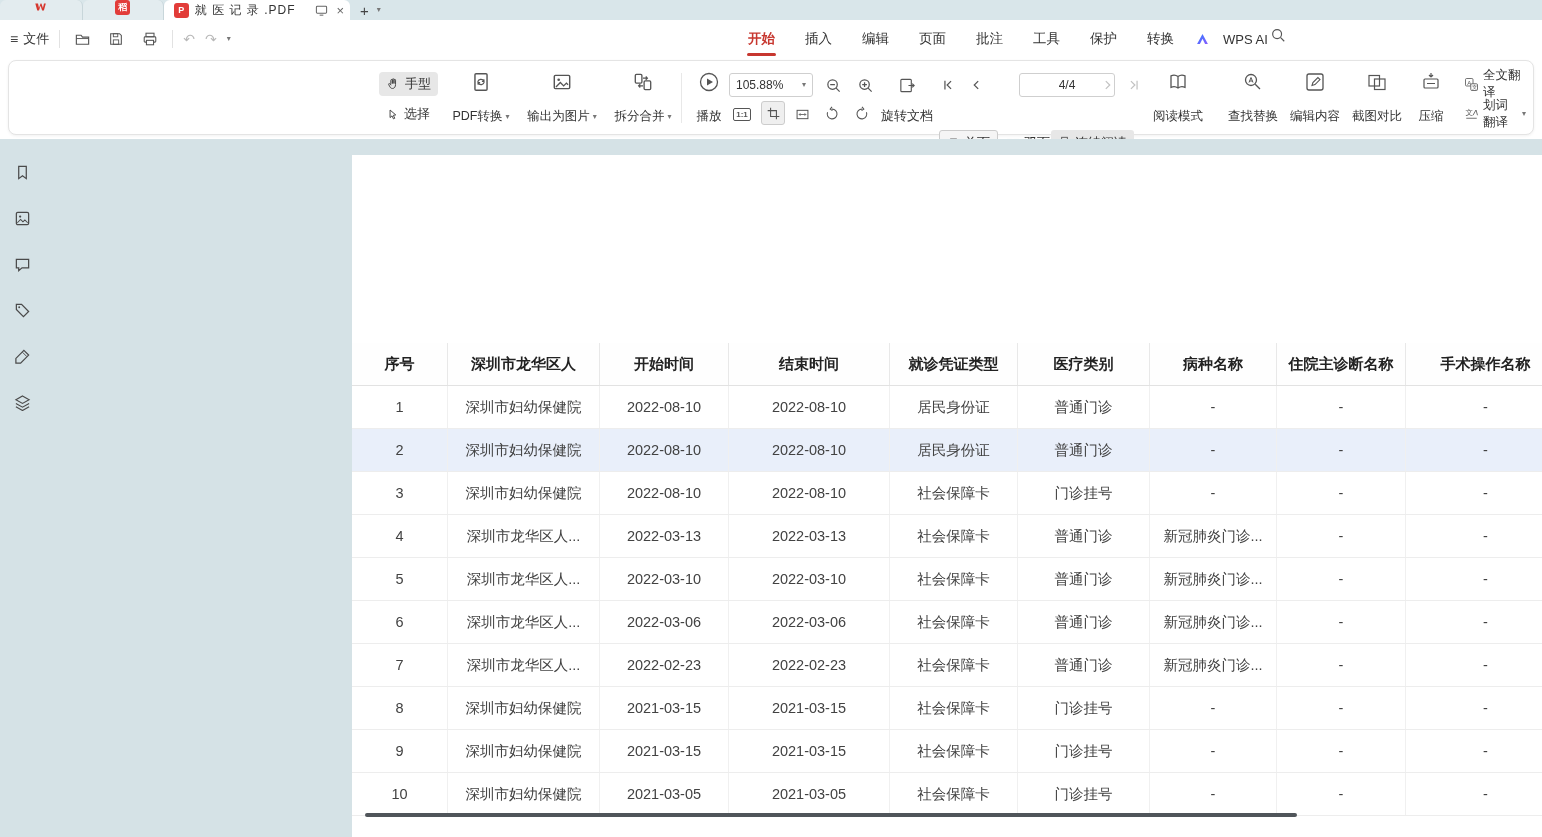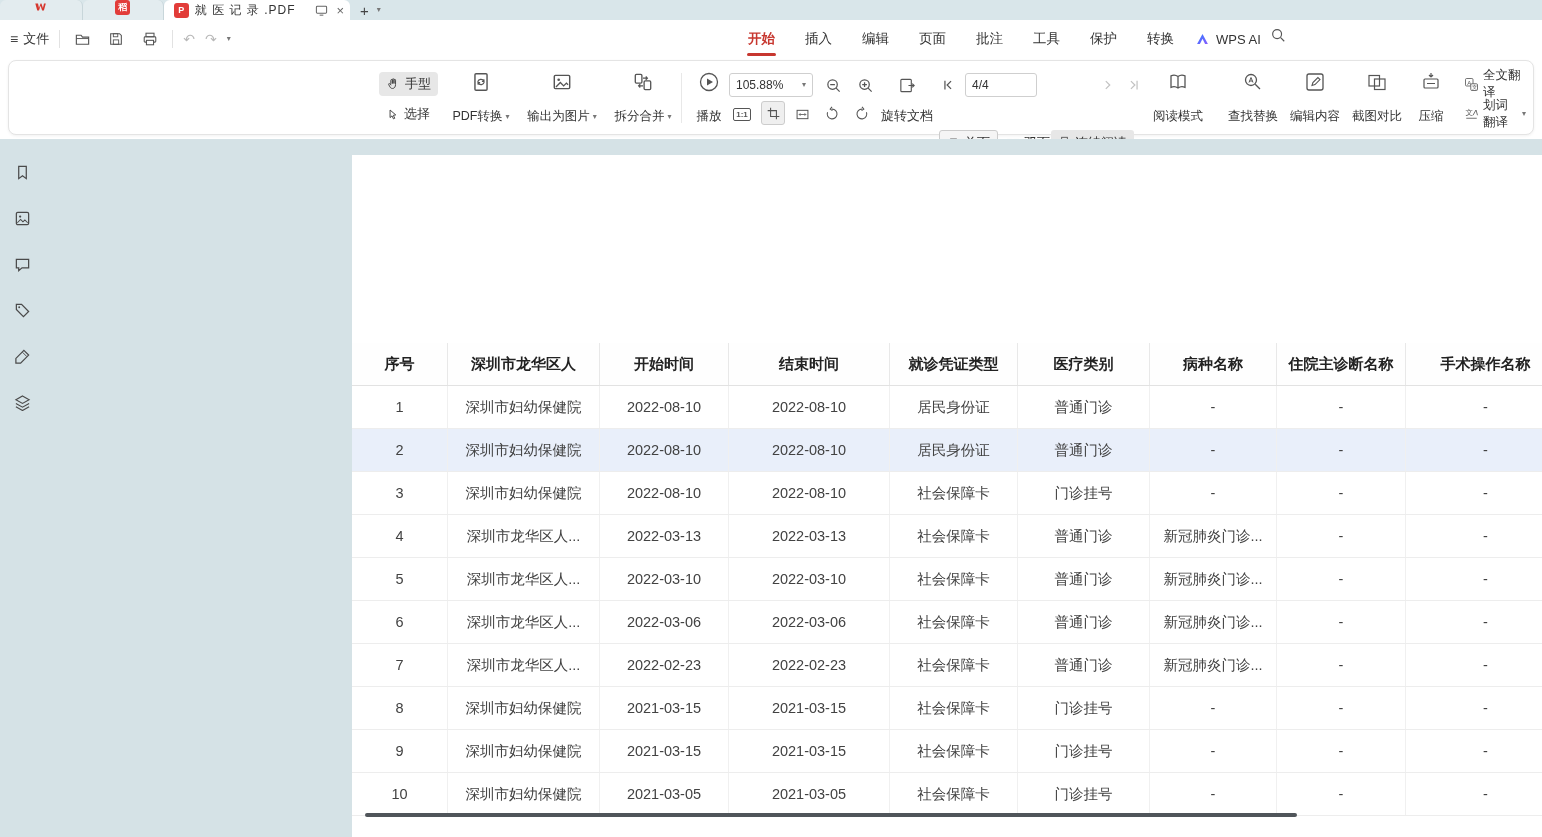--- a/index.html
+++ b/index.html
@@ -36,21 +36,21 @@
   .mb-sep { width:1px; height:18px; background:#e2e2e2; }
   .disabled-glyph { color:#b9b9b9; font-size:14px; }
   .mb-tabs { position:absolute; left:733px; top:0; height:38px; display:flex;
     align-items:center; }
   .mtab { position:relative; padding:0 15px; font-size:13.5px; color:#333;
     height:38px; display:flex; align-items:center; }
   .mtab.active { color:#c7372f; font-weight:bold; }
   .mtab.active::after { content:""; position:absolute; left:14px; right:14px;
     bottom:2px; height:3px; border-radius:2px; background:#c7372f; }
   .wpsai { position:absolute; left:1195px; top:0; height:38px; display:flex;
-    align-items:center; gap:6px; font-size:13px; color:#333; }
+    align-items:center; gap:13px; font-size:13px; color:#333; }
   .mb-search { position:absolute; left:1270px; top:7px; }
 
   
   .toolbar { position:absolute; left:8px; top:60px; width:1526px; height:75px;
     background:#fff; border:1px solid #e4e4e4; border-radius:8px;
     box-shadow:0 1px 3px rgba(0,0,0,.06); }
   .tbtn { position:absolute; height:24px; display:flex; align-items:center;
     gap:5px; padding:0 7px; border-radius:4px; font-size:13px; color:#333; }
   .tbtn.sel { background:#e7e7e7; }
   .tbig { position:absolute; top:7px; height:60px; display:flex;
@@ -331,21 +331,21 @@
     <span class="ticon" style="left:928px;top:12px;width:22px">
       <svg width="14" height="14" viewBox="0 0 16 16">
           <path d="M4.5 3v10M11.5 3.5L7 8l4.5 4.5" fill="none" stroke="#555" stroke-width="1.4"></path>
         </svg>
     </span>
     <span class="ticon" style="left:956px;top:12px;width:22px">
       <svg width="14" height="14" viewBox="0 0 16 16">
           <path d="M10.5 3.5L6 8l4.5 4.5" fill="none" stroke="#555" stroke-width="1.4"></path>
         </svg>
     </span>
-    <div class="combo" style="left:956px;top:12px;width:72px;">
+    <div class="combo" style="left:1010px;top:12px;width:96px;justify-content:center">
       <span>4/4</span>
     </div>
     <span class="ticon" style="left:1088px;top:12px;width:22px">
       <svg width="14" height="14" viewBox="0 0 16 16">
           <path d="M5.5 3.5L10 8l-4.5 4.5" fill="none" stroke="#c2c2c2" stroke-width="1.4"></path>
         </svg>
     </span>
     <span class="ticon" style="left:1114px;top:12px;width:22px">
       <svg width="14" height="14" viewBox="0 0 16 16">
           <path d="M11.5 3v10M4.5 3.5L9 8l-4.5 4.5" fill="none" stroke="#c2c2c2" stroke-width="1.4"></path>

